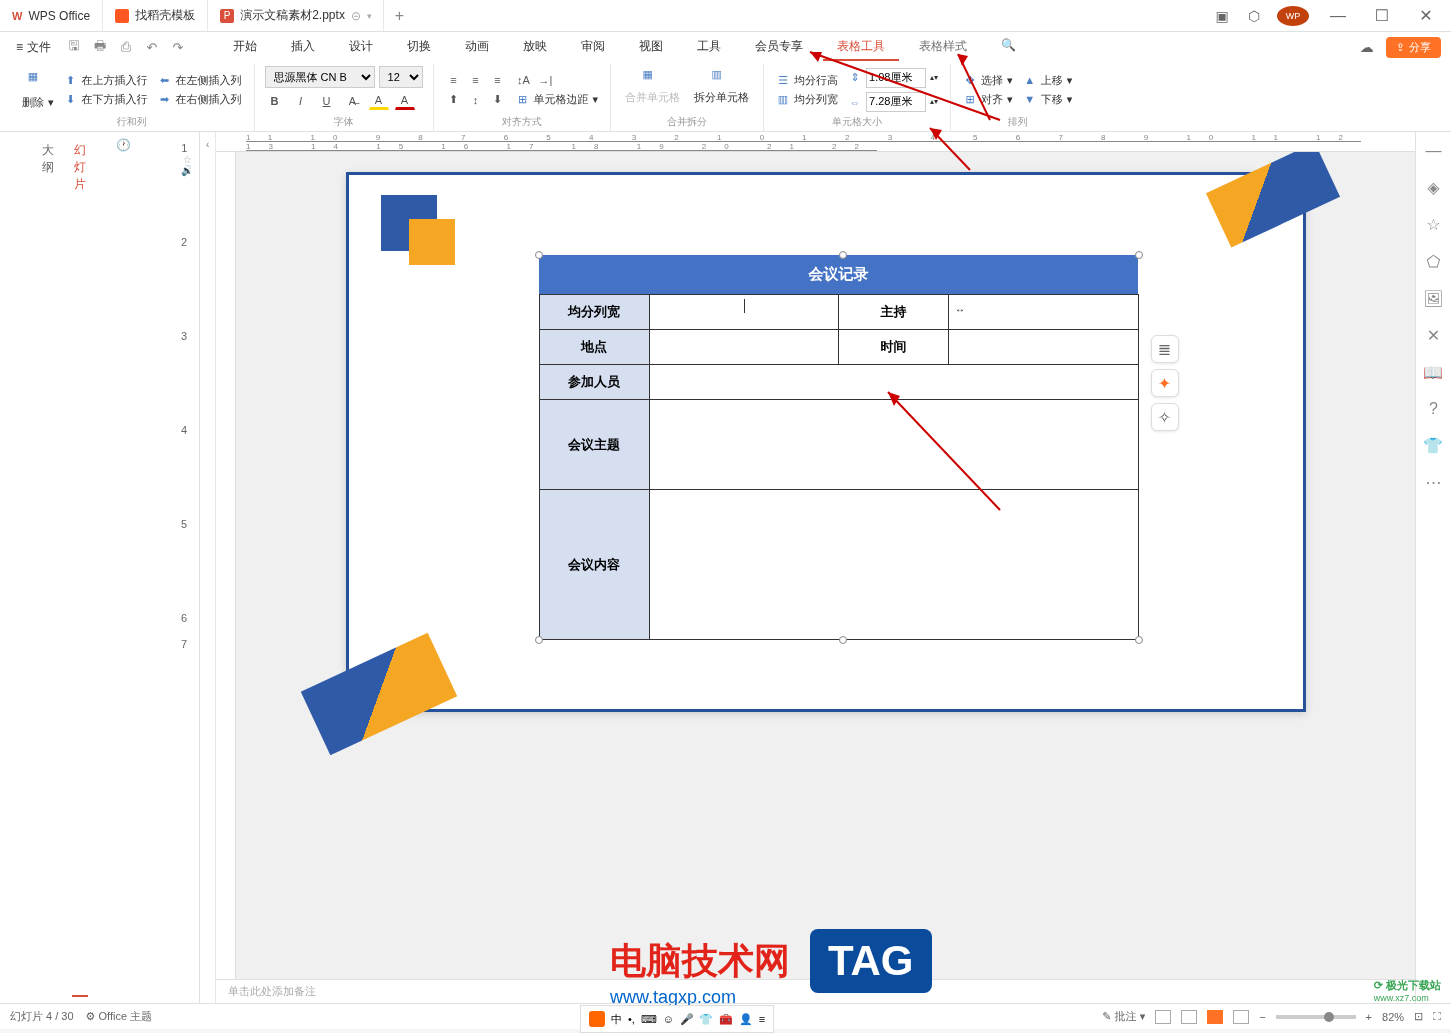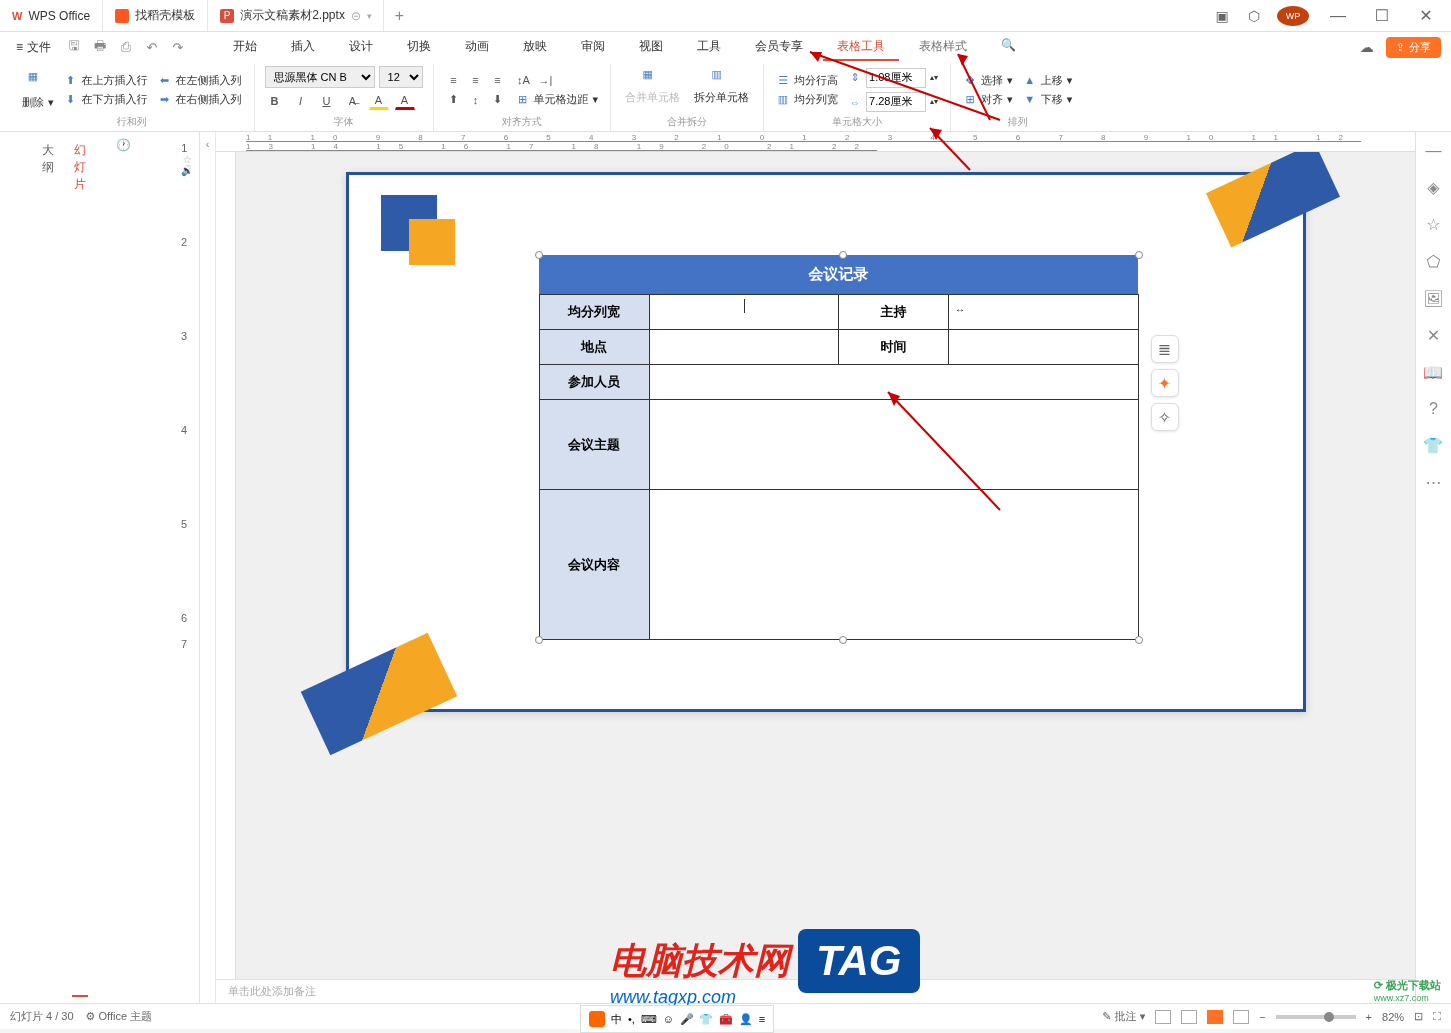--- a/index.html
+++ b/index.html
@@ -109,21 +109,21 @@
 .th-corner-tr { position:absolute; top:4px; right:4px; width:14px; height:14px; background:#2e5aa8; }
 .th-corner-bl { position:absolute; bottom:4px; left:4px; width:14px; height:14px; background:#f5a623; }
 .th-corner-br { position:absolute; bottom:4px; right:4px; width:14px; height:14px; background:#f5a623; }
 
 
 .arrow { position:absolute; pointer-events:none; }
 .arrow-line { stroke:#c00; stroke-width:2; fill:none; }
 .arrow-head { fill:#c00; }
 
 
-.watermark { position:absolute; bottom:40px; left:610px; display:flex; align-items:center; gap:8px;font-style:italic; }
+.watermark { position:absolute; bottom:40px; left:610px; display:flex; align-items:center; gap:20px; }
 .wm-text { color:#e2231a; font-size:36px; font-weight:bold; }
 .wm-url { color:#0066cc; font-size:18px; position:absolute; bottom:-22px; left:0; }
 .wm-tag { background:#0a4b9c; color:#fff; font-size:42px; font-weight:bold; padding:8px 18px; border-radius:8px; }
 .wm-logo2 { position:absolute; bottom:30px; right:10px; font-size:11px; color:#3aa; }
 
 
 .ime-bar { position:absolute; bottom:0; left:580px; height:28px; display:flex; align-items:center; gap:6px; background:#fefefe; border:1px solid #ddd; padding:2px 8px; font-size:11px; }
 .ime-ic { width:16px; height:16px; background:#ff6600; border-radius:3px; }
 </style>
 </head>

